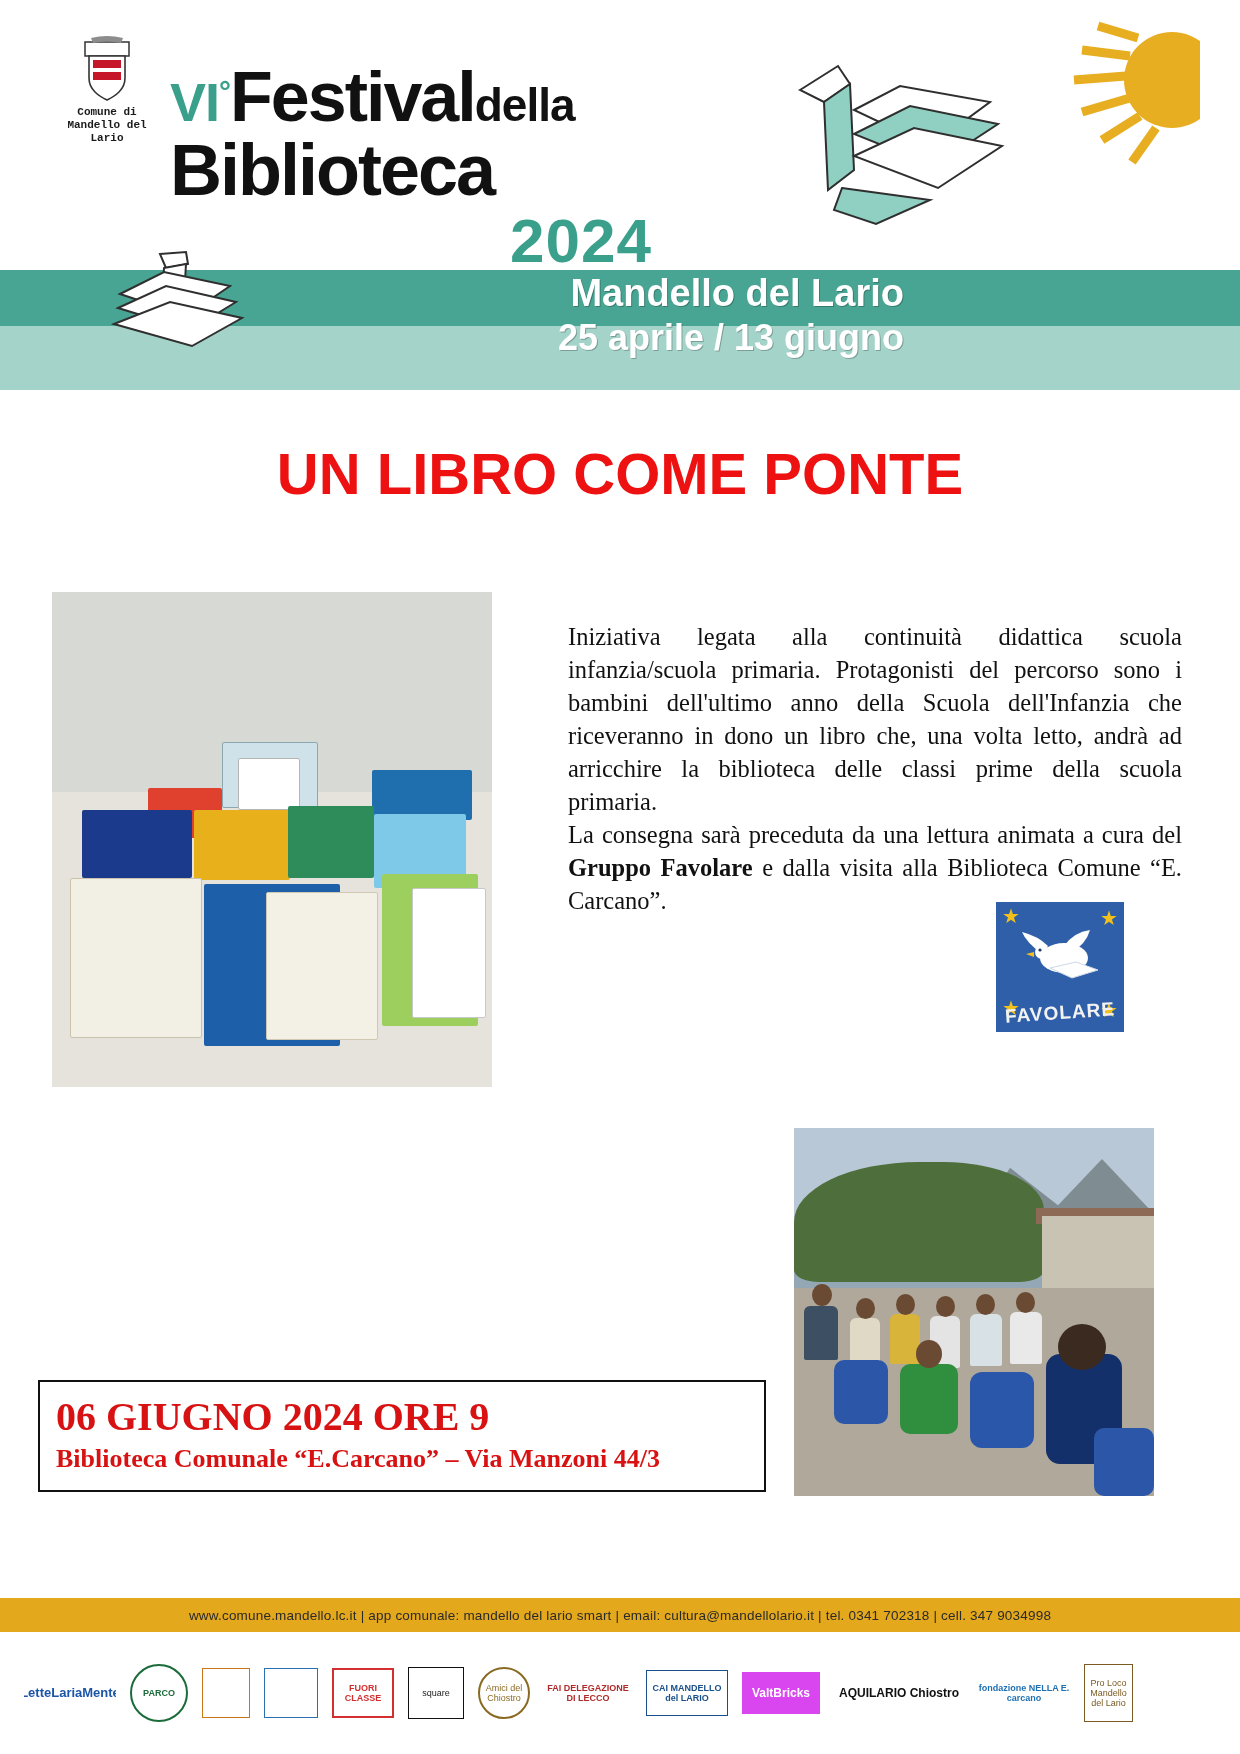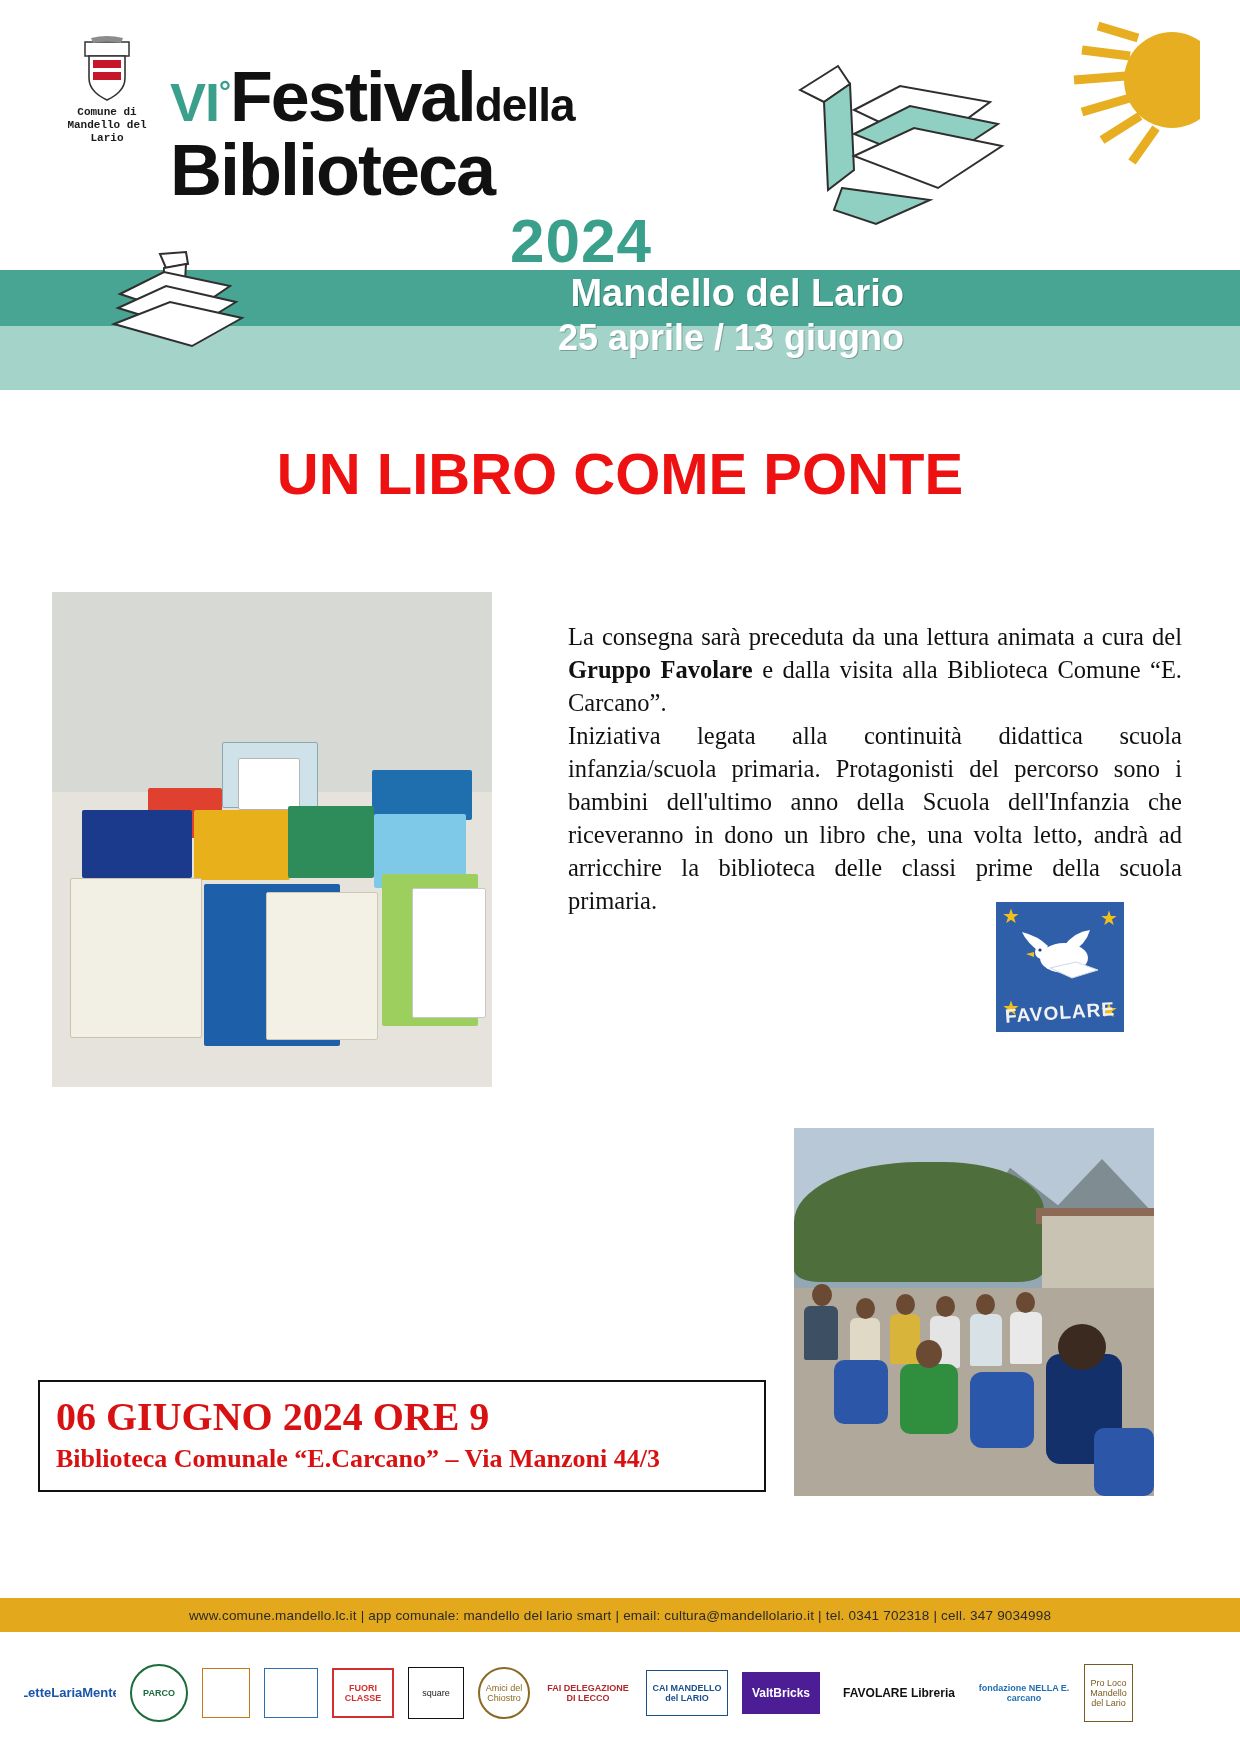--- a/index.html
+++ b/index.html
@@ -378,22 +378,22 @@
   <div class="pb-book" style="left:236px; top:214px; width:86px; height:72px; background:#2e8c5a;"></div>
   <div class="pb-book" style="left:322px; top:222px; width:92px; height:74px; background:#7ec9e8;"></div>
   <div class="pb-book" style="left:18px; top:286px; width:132px; height:160px; background:#f2efe4; border:1px solid #c9c3ad;"></div>
   <div class="pb-book" style="left:152px; top:292px; width:136px; height:162px; background:#1d5fa8;"></div>
   <div class="pb-book" style="left:214px; top:300px; width:112px; height:148px; background:#f3f1e6; border:1px solid #cfc9b4;"></div>
   <div class="pb-book" style="left:330px; top:282px; width:96px; height:152px; background:#9ccf5e;"></div>
   <div class="pb-book" style="left:360px; top:296px; width:74px; height:130px; background:#ffffff; border:1px solid #c8c8c8;"></div>
 </div>
 
 <div class="body-text">
+  <p>Iniziativa legata alla continuità didattica scuola infanzia/scuola primaria. Protagonisti del percorso sono i bambini dell'ultimo anno della Scuola dell'Infanzia che riceveranno in dono un libro che, una volta letto, andrà ad arricchire la biblioteca delle classi prime della scuola primaria.</p>
   <p><span>La consegna sarà preceduta da una lettura animata a cura del </span><strong>Gruppo Favolare</strong><span> e dalla visita alla Biblioteca Comune “E. Carcano”.</span></p>
-  <p>Iniziativa legata alla continuità didattica scuola infanzia/scuola primaria. Protagonisti del percorso sono i bambini dell'ultimo anno della Scuola dell'Infanzia che riceveranno in dono un libro che, una volta letto, andrà ad arricchire la biblioteca delle classi prime della scuola primaria.</p>
 </div>
 
 <div class="favolare">
   <div class="fav-star" style="left:6px; top:4px;">★</div>
   <div class="fav-star" style="left:104px; top:6px;">★</div>
   <div class="fav-star" style="left:6px; top:96px;">★</div>
   <div class="fav-star" style="left:104px; top:98px;">★</div>
   <div class="fav-dove">
     <svg width="82" height="66" viewBox="0 0 82 66" aria-hidden="true">
       <ellipse cx="44" cy="30" rx="24" ry="15" fill="#ffffff"></ellipse>
@@ -466,25 +466,25 @@
     </div>
   <div class="sponsor sp-round" style="width:52px;height:52px;border:2px solid #8a6a22;">
       <span style="color:#8a6a22;">Amici del Chiostro</span>
     </div>
   <div class="sponsor" style="width:88px;">
       <span style="color:#b02a2a;font-weight:bold;">FAI  DELEGAZIONE DI LECCO</span>
     </div>
   <div class="sponsor" style="width:82px;border:1px solid #1a4f8a;height:46px;">
       <span style="color:#1a4f8a;font-weight:bold;">CAI MANDELLO del LARIO</span>
     </div>
-  <div class="sponsor" style="width:78px;height:42px;background:#4c1d95;">
+  <div class="sponsor" style="width:78px;height:42px;background:#d946ef;">
       <span style="color:#ffffff;font-weight:bold;font-size:12px;">ValtBricks</span>
     </div>
   <div class="sponsor" style="width:130px;">
-      <span style="color:#111;font-weight:bold;font-size:12px;">FAVOLARE Libreria</span>
+      <span style="color:#111;font-weight:bold;font-size:12px;">AQUILARIO Chiostro</span>
     </div>
   <div class="sponsor" style="width:92px;">
       <span style="color:#1f6fb2;font-weight:bold;">fondazione NELLA E. carcano</span>
     </div>
   <div class="sponsor" style="width:49px;height:58px;border:1px solid #7a5b22;">
       <span style="color:#7a5b22;">Pro Loco Mandello del Lario</span>
     </div>
 </div>
 
 </body></html>

